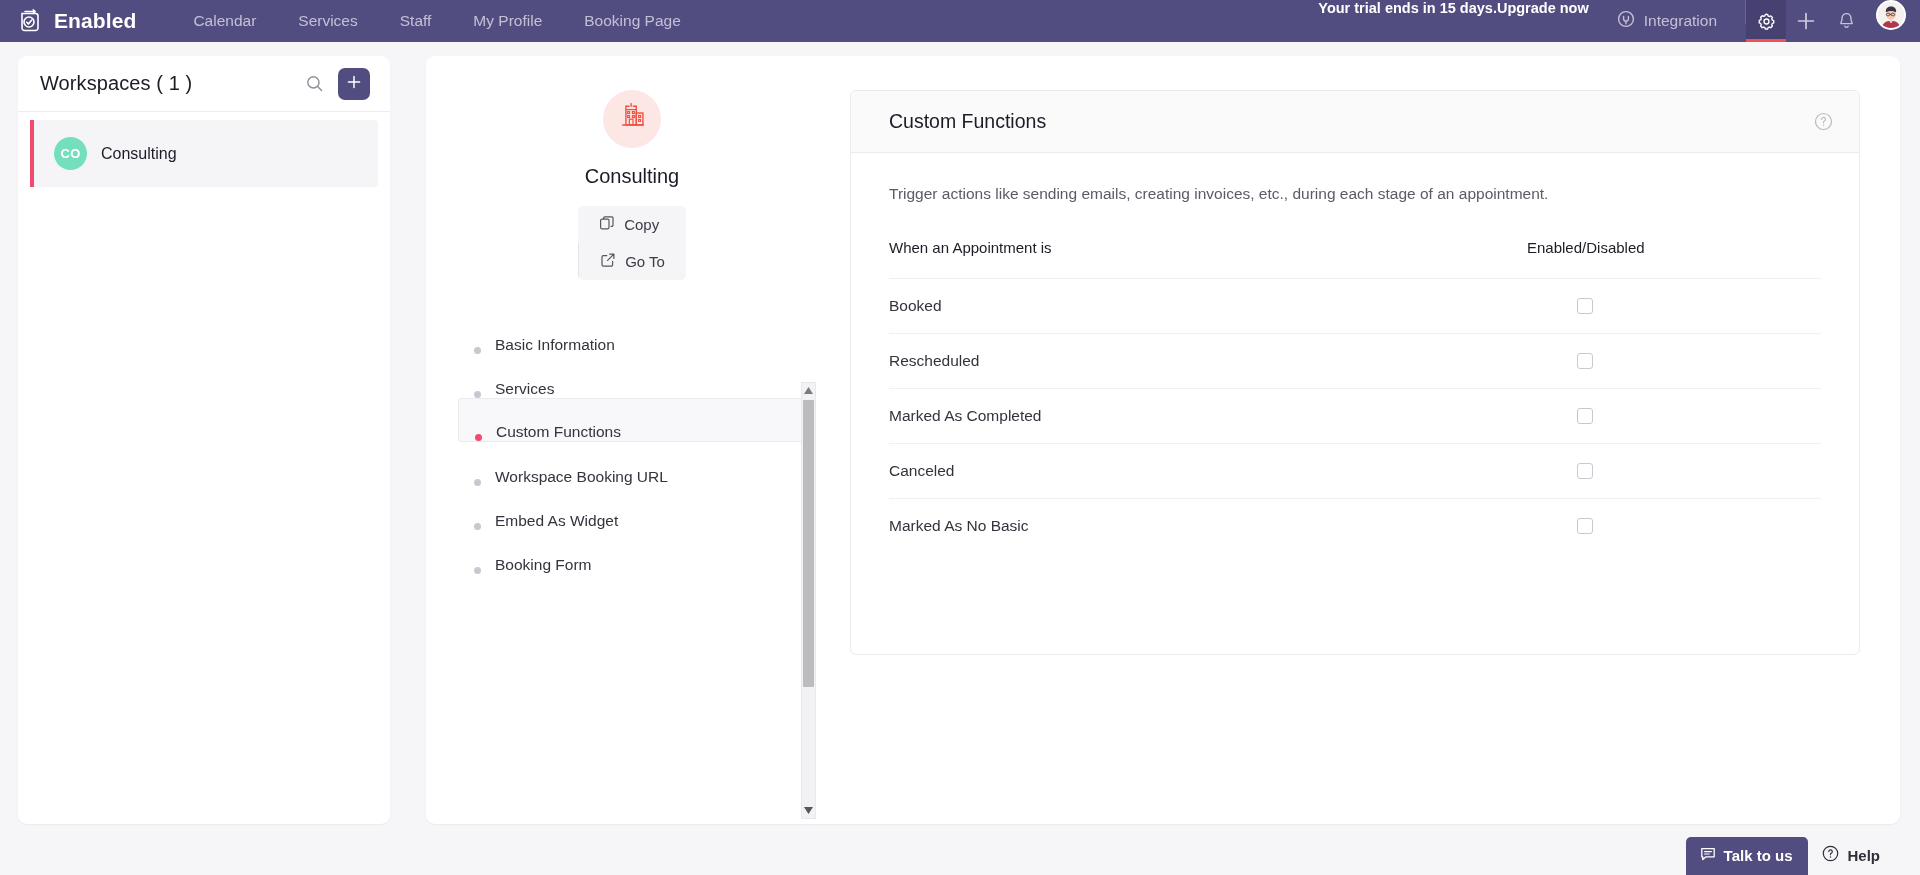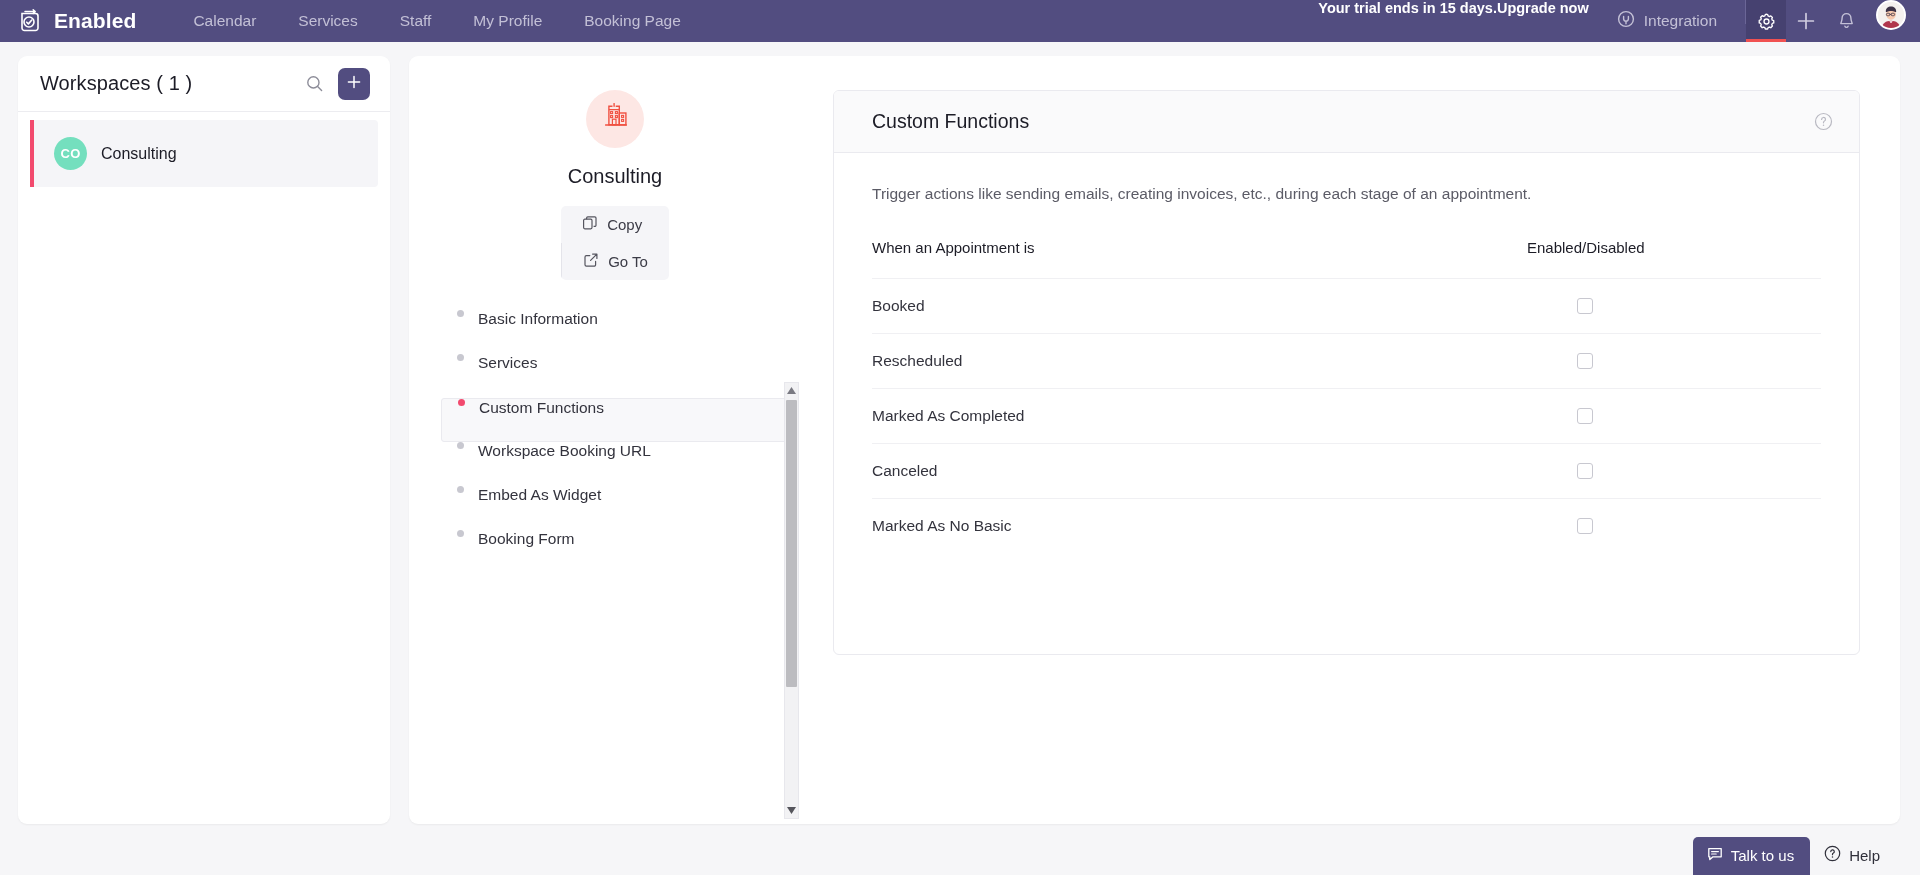--- a/index.html
+++ b/index.html
@@ -51,21 +51,21 @@
   .icon-btn svg { display: block; }
   .avatar {
     width: 30px; height: 30px; border-radius: 50%;
     background: #f2f0ee; margin: 0 14px 0 10px;
     border: 2px solid #ffffff; overflow: hidden; cursor: pointer;
     flex: 0 0 auto;
   }
 
   
   .body-area {
-    display: flex; gap: 19px; padding: 14px 20px 0 18px;
+    display: flex; gap: 36px; padding: 14px 20px 0 18px;
     height: 833px; align-items: flex-start;
   }
 
   
   .left-panel {
     width: 372px; flex: 0 0 372px;
     background: #ffffff; border-radius: 9px;
     height: 768px; overflow: hidden;
     box-shadow: 0 1px 2px rgba(0,0,0,.05);
   }
@@ -120,21 +120,21 @@
     display: flex; align-items: center; gap: 9px;
     padding: 9px 21px; font-size: 15px; color: #3b3b46; cursor: pointer;
   }
   .org-action + .org-action { border-left: 1px solid #e4e4ea; }
 
   .menu-wrap {
     margin-top: 30px; width: 100%; position: relative;
     padding-left: 32px; padding-right: 28px;
   }
   .menu-item {
-    display: flex; align-items: flex-start; gap: 14px;
+    display: flex; align-items: flex-end; gap: 14px;
     height: 44px; padding-left: 16px; font-size: 15.5px; color: #33333d;
     cursor: pointer; border-radius: 3px;
   }
   .menu-item.selected {
     background: #f8f8fa; border: 1px solid #eaeaef;
   }
   .menu-dot { width: 7px; height: 7px; border-radius: 50%; background: #c8c8d0; flex: 0 0 auto; }
   .menu-item.selected .menu-dot { background: #f24a6e; }
 
   
@@ -180,21 +180,21 @@
     border-top: 1px solid #f0f0f3;
   }
   .chk {
     width: 16px; height: 16px; border: 1px solid #c8c8d0; border-radius: 3px;
     background: #ffffff; cursor: pointer; display: block; margin-left: 50px;
   }
 
   
   .footer-widgets {
     position: absolute; bottom: 0; right: 40px;
-    display: flex; align-items: flex-end; gap: 14px;
+    display: flex; align-items: flex-end; gap: 14px; font-weight: bold;
   }
   .talk-btn {
     background: #524d80; color: #ffffff; font-size: 15px;
     padding: 9px 16px 10px 14px; border-radius: 5px 5px 0 0;
     display: flex; align-items: center; gap: 8px; cursor: pointer;
   }
   .help-btn {
     color: #2f2f3a; font-size: 15px; display: flex; align-items: center; gap: 8px;
     cursor: pointer; padding-bottom: 10px;
   }

